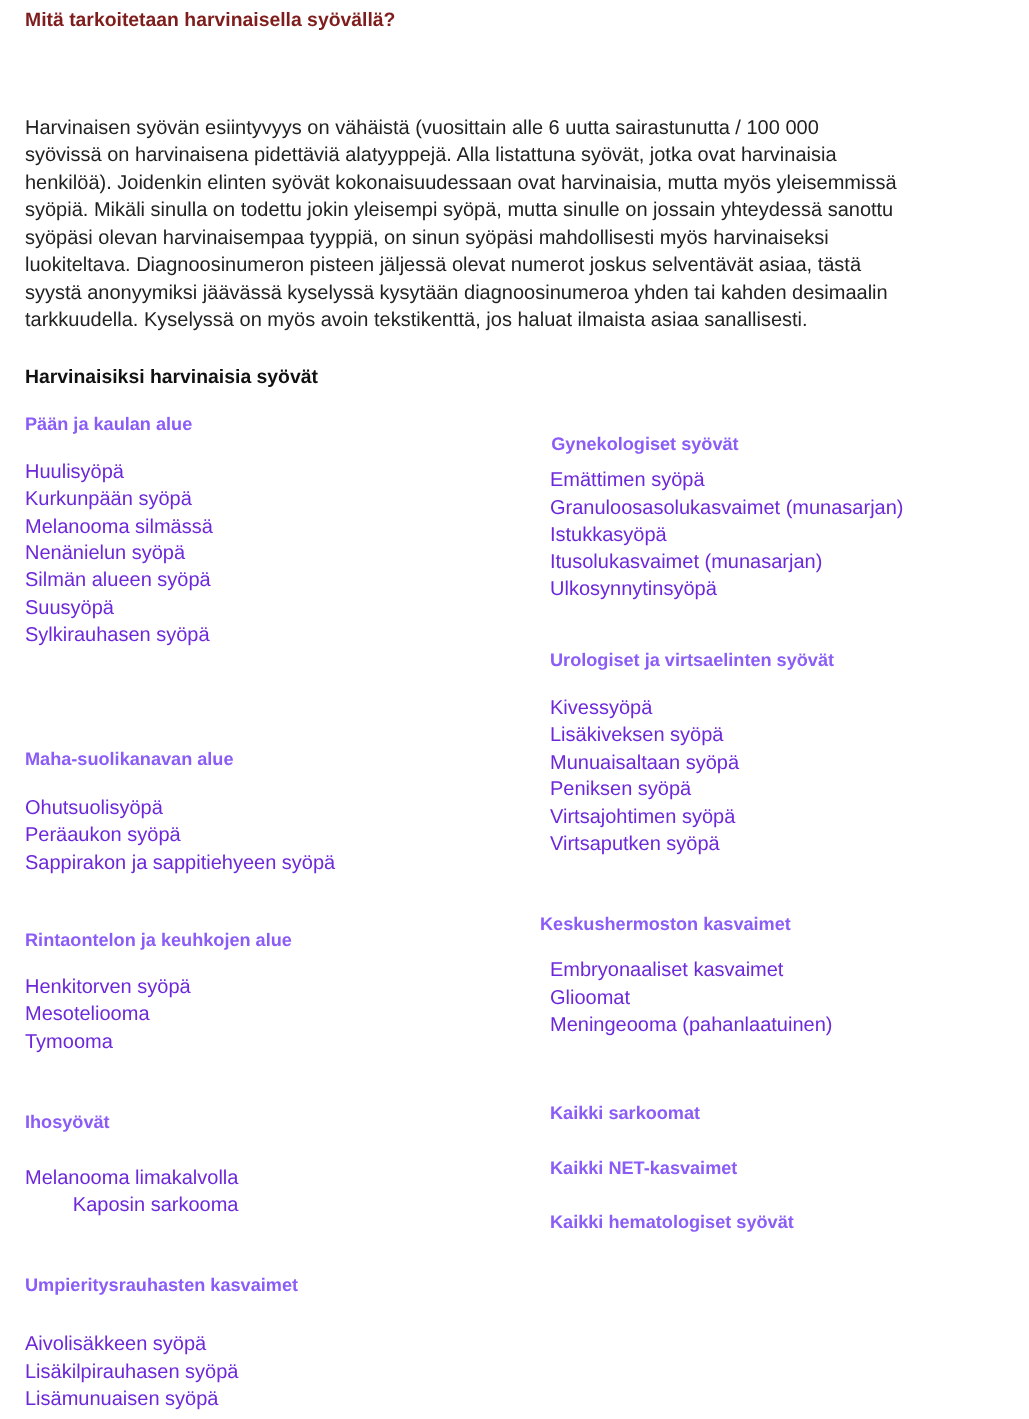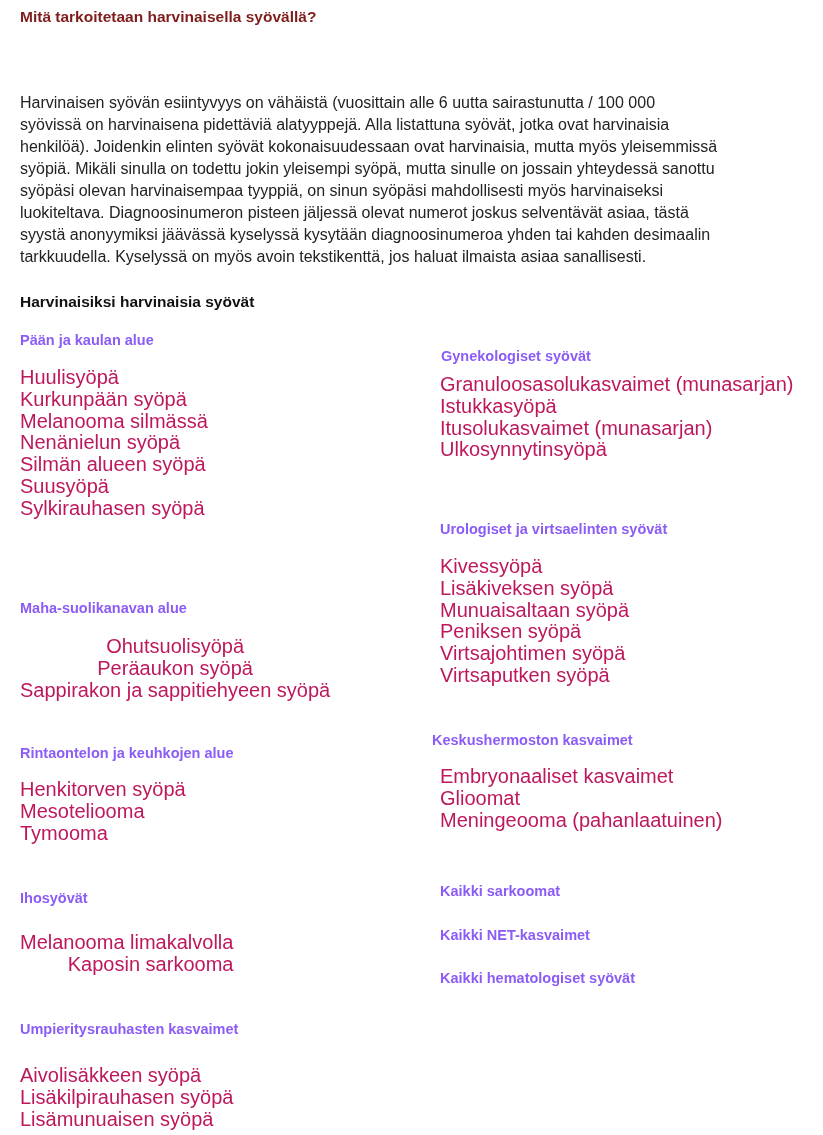--- a/index.html
+++ b/index.html
@@ -31,21 +31,21 @@
       margin-top: 44px;
     }
     .intro .line { white-space: nowrap; display: block; }
     .section-title {
       font-size: 15.5px; font-weight: bold; color: #111; white-space: nowrap;
     }
     .cat-heading {
       font-size: 14.5px; font-weight: bold; color: #8b5cf6; white-space: nowrap;
     }
     .item {
-      font-size: 20px; color: #be185d; white-space: nowrap;
+      font-size: 16px; color: #6d28d9; white-space: nowrap;
       line-height: 21.8px;
       display: block;
     }
     .list { display: block; }
   </style>
 </head>
 <body>
 
 <div class="abs title">Mitä tarkoitetaan harvinaisella syövällä?</div>
 
@@ -67,21 +67,21 @@
   <span class="item">Huulisyöpä</span>
   <span class="item">Kurkunpään syöpä</span>
   <span class="item">Melanooma silmässä</span>
   <span class="item">Nenänielun syöpä</span>
   <span class="item">Silmän alueen syöpä</span>
   <span class="item">Suusyöpä</span>
   <span class="item">Sylkirauhasen syöpä</span>
 </div>
 
 <div class="abs cat-heading" style="left:20px; top:600px;">Maha-suolikanavan alue</div>
-<div class="abs list" style="left:20px; top:636px;text-align:center;">
+<div class="abs list" style="left:20px; top:636px;">
   <span class="item">Ohutsuolisyöpä</span>
   <span class="item">Peräaukon syöpä</span>
   <span class="item">Sappirakon ja sappitiehyeen syöpä</span>
 </div>
 
 <div class="abs cat-heading" style="left:20px; top:745px;">Rintaontelon ja keuhkojen alue</div>
 <div class="abs list" style="left:20px; top:779px;">
   <span class="item">Henkitorven syöpä</span>
   <span class="item">Mesoteliooma</span>
   <span class="item">Tymooma</span>
@@ -95,20 +95,21 @@
 
 <div class="abs cat-heading" style="left:20px; top:1021px;">Umpieritysrauhasten kasvaimet</div>
 <div class="abs list" style="left:20px; top:1065px;">
   <span class="item">Aivolisäkkeen syöpä</span>
   <span class="item">Lisäkilpirauhasen syöpä</span>
   <span class="item">Lisämunuaisen syöpä</span>
 </div>
 
 <div class="abs cat-heading" style="left:441px; top:332px;margin-top:16px;">Gynekologiset syövät</div>
 <div class="abs list" style="left:440px; top:374px;">
+  <span class="item">Emättimen syöpä</span>
   <span class="item">Granuloosasolukasvaimet (munasarjan)</span>
   <span class="item">Istukkasyöpä</span>
   <span class="item">Itusolukasvaimet (munasarjan)</span>
   <span class="item">Ulkosynnytinsyöpä</span>
 </div>
 
 <div class="abs cat-heading" style="left:440px; top:521px;">Urologiset ja virtsaelinten syövät</div>
 <div class="abs list" style="left:440px; top:556px;">
   <span class="item">Kivessyöpä</span>
   <span class="item">Lisäkiveksen syöpä</span>

